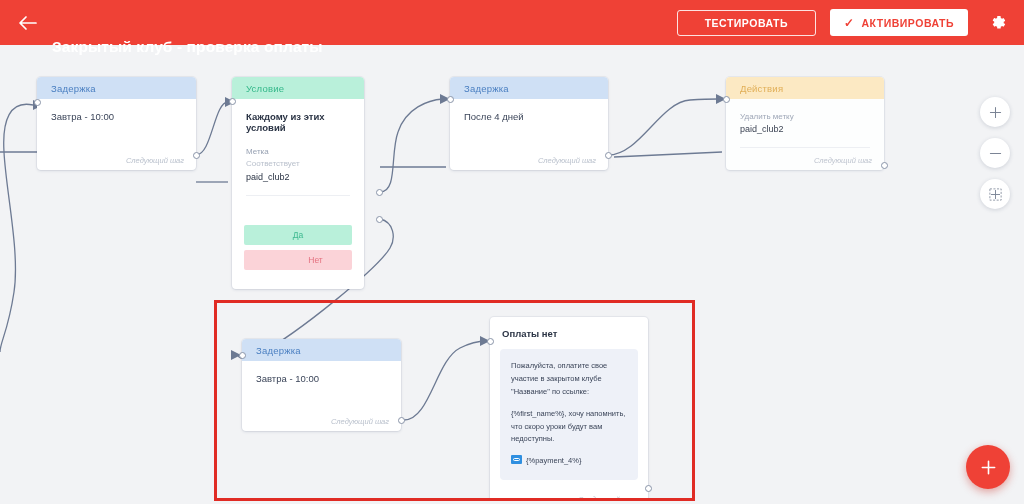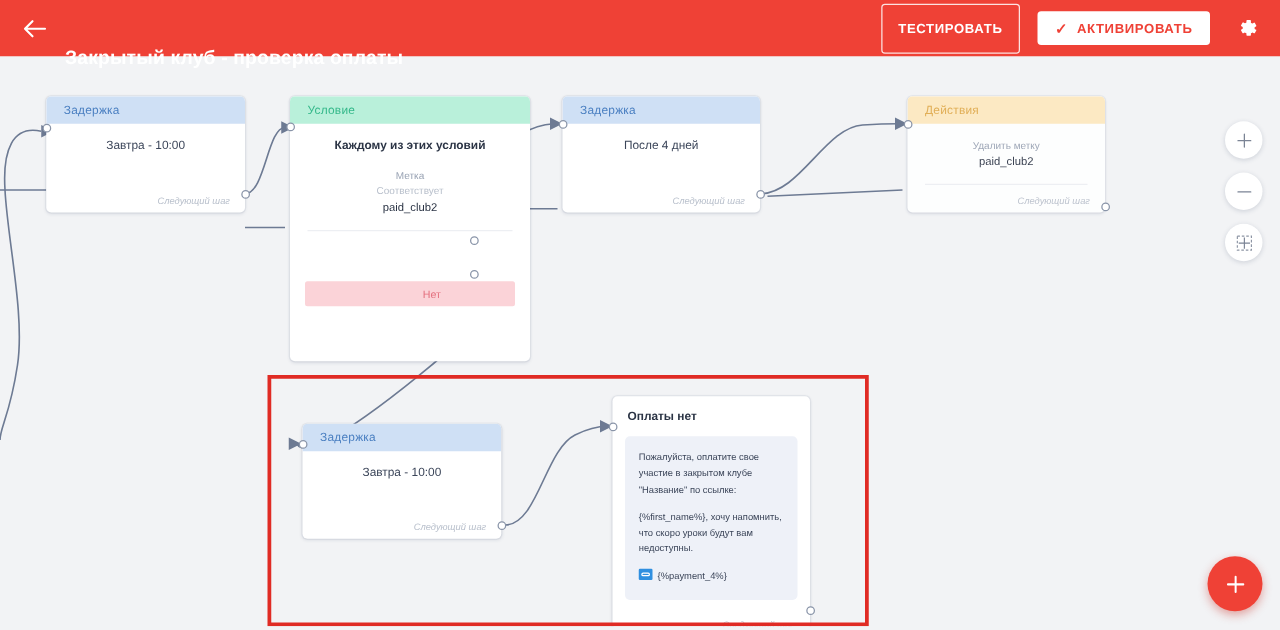--- a/index.html
+++ b/index.html
@@ -49,22 +49,22 @@
     color: #ffffff;
     font-size: 15.5px;
     font-weight: bold;
     letter-spacing: .1px;
     margin-left: 8px;
     white-space: nowrap;
     margin-top: 48px;
   }
   .topbar-spacer { flex: 1 1 auto; }
   .btn-test {
-    height: 40px;
-    padding: 0 13px;
+    height: 26px;
+    padding: 0 27px;
     display: flex;
     align-items: center;
     border: 1px solid rgba(255,255,255,.85);
     border-radius: 3px;
     color: #fff;
     font-size: 10.5px;
     font-weight: bold;
     letter-spacing: .5px;
     background: transparent;
     cursor: pointer;
@@ -136,21 +136,20 @@
     padding-left: 14px;
     font-size: 9.5px;
     font-weight: normal;
     letter-spacing: .2px;
   }
   .head-delay   { background: #cfe0f5; color: #4a7fc1; }
   .head-cond    { background: #b9f0da; color: #34b88a; }
   .head-action  { background: #fde9bf; color: #e0a94a; }
   .node-body {
     padding: 12px 14px 0 14px;
-    text-align: center;
   }
   .node-main-text {
     font-size: 9.5px;
     color: #3b4559;
   }
   .node-title-bold {
     font-size: 9.5px;
     font-weight: bold;
     color: #2b3445;
     margin-bottom: 13px;
@@ -379,32 +378,33 @@
         <span>Задержка</span>
       </div>
       <div class="node-body">
         <div class="node-main-text">Завтра - 10:00</div>
       </div>
       <div class="next-step">Следующий шаг</div>
     </div>
     <div class="port" style="left:33.5px; top:57px;"></div>
     <div class="port" style="left:192.5px; top:110px;"></div>
 
-    <div class="node" style="left:232px; top:35px; width:192px; height:212px;">
+    <div class="node" style="left:232px; top:35px; width:132px; height:212px;">
       <div class="node-head head-cond">
         <span>Условие</span>
       </div>
       <div class="node-body">
         <div class="node-title-bold">Каждому из этих условий</div>
         <div class="kv-label">Метка</div>
         <div class="kv-sub">Соответствует</div>
         <div class="kv-value">paid_club2</div>
         <div class="divider"></div>
       </div>
       <div style="position:absolute; left:0; right:0; top:148px;">
+        <div class="branch branch-yes">Да</div>
         <div class="branch branch-no">Нет</div>
       </div>
     </div>
     <div class="port" style="left:228.5px; top:56px;"></div>
     <div class="port" style="left:375.5px; top:147px;"></div>
     <div class="port" style="left:375.5px; top:174px;"></div>
 
     <div class="node" style="left:450px; top:35px; width:158px; height:93px;">
       <div class="node-head head-delay">
         <span>Задержка</span>

